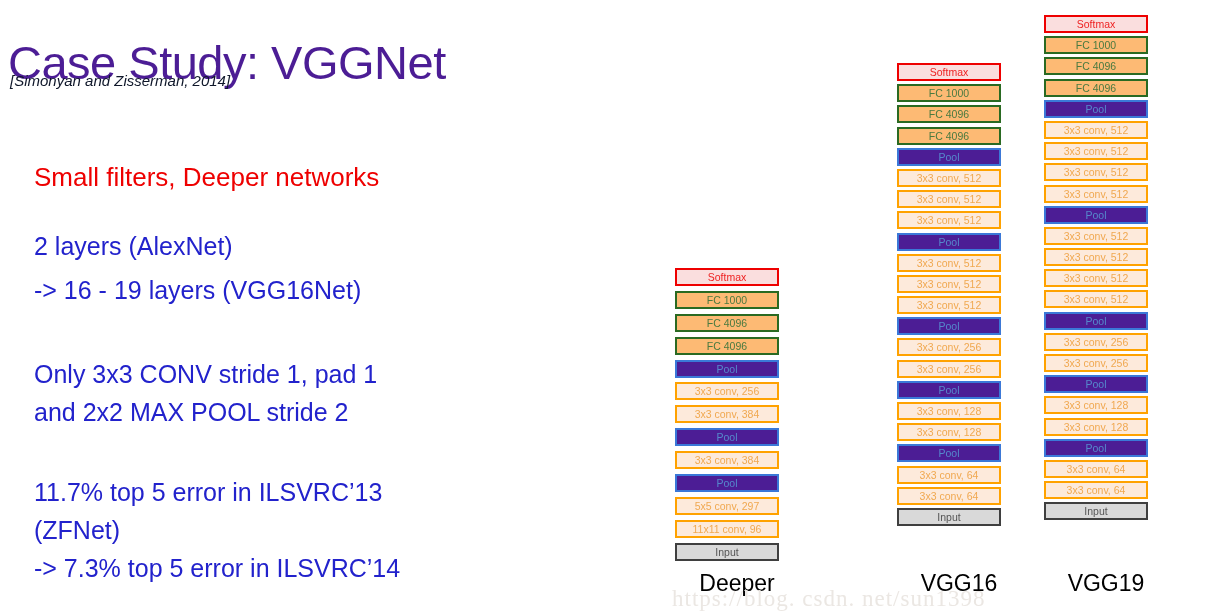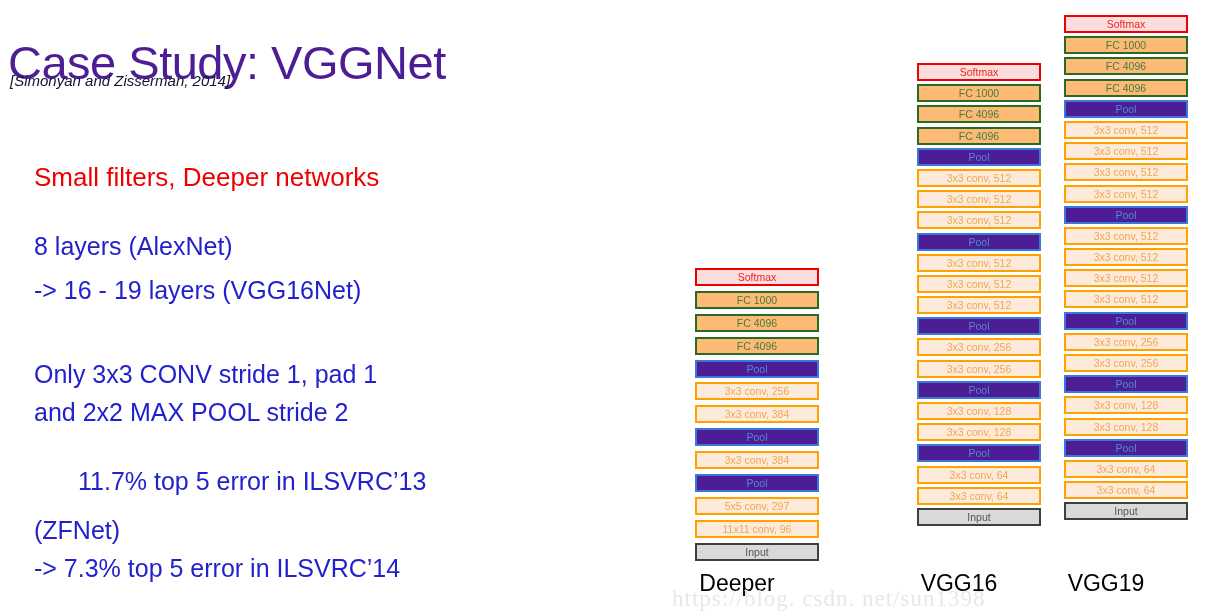--- a/index.html
+++ b/index.html
@@ -42,29 +42,28 @@
     position: absolute;
     left: 34px;
     font-size: 25px;
     color: #2222cc;
     white-space: nowrap;
   }
   .bl0 { top: 232px; }
   .bl1 { top: 276px; }
   .bl2 { top: 360px; text-align: right; }
   .bl3 { top: 398px; }
-  .bl4 { top: 467px; margin-left: 44px; }
+  .bl4 { top: 478px; }
   .bl5 { top: 516px; text-align: right; }
   .bl6 { top: 554px; }
 
   
   .net-column {
     position: absolute;
-    width: 124px;
-    margin-left: 20px;
+    width: 104px;
   }
   #col-alexnet { left: 675px; top: 268px; }
   #col-vgg16   { left: 897px; top: 63px; }
   #col-vgg19   { left: 1044px; top: 15px; }
 
   .layer-block {
     position: relative;
     height: 14px;
     line-height: 14px;
     margin-bottom: 3.2px;
@@ -129,21 +128,21 @@
   }
 </style>
 </head>
 <body>
 
 <h1 id="slide-title">Case Study: VGGNet</h1>
 <div id="slide-citation">[Simonyan and Zisserman, 2014]</div>
 
 <div id="headline">Small filters, Deeper networks</div>
 
-<div class="body-line bl0">8 layers (AlexNet)</div>
+<div class="body-line bl0">2 layers (AlexNet)</div>
 <div class="body-line bl1">-&gt; 16 - 19 layers (VGG16Net)</div>
 <div class="body-line bl2">Only 3x3 CONV stride 1, pad 1</div>
 <div class="body-line bl3">and  2x2 MAX POOL stride 2</div>
 <div class="body-line bl4">11.7% top 5 error in ILSVRC’13</div>
 <div class="body-line bl5">(ZFNet)</div>
 <div class="body-line bl6">-&gt; 7.3% top 5 error in ILSVRC’14</div>
 
 <div class="net-column" id="col-alexnet">
     <div class="layer-block layer-softmax">Softmax</div>
     <div class="layer-block layer-fc">FC 1000</div>

